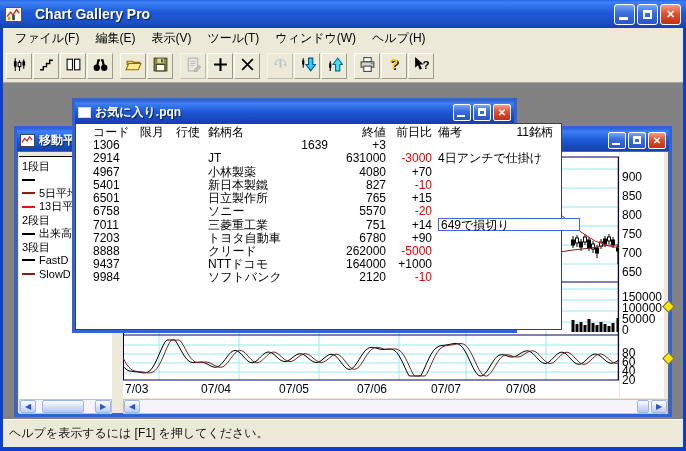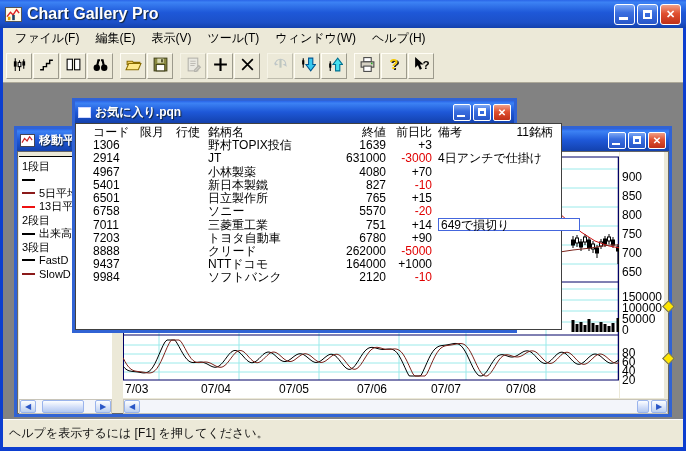--- a/index.html
+++ b/index.html
@@ -3,21 +3,21 @@
 <meta charset="utf-8">
 <style>
   * { margin:0; padding:0; box-sizing:border-box; }
   html,body { width:686px; height:451px; overflow:hidden; }
   body { font-family:"Liberation Sans", sans-serif; background:#0c3ecf; position:relative; font-size:12px; }
 
   
   .titlebar { position:absolute; left:0; top:0; width:686px; height:28px;
     background:linear-gradient(180deg,#2a65e8 0%,#3c82f4 8%,#1e58d8 45%,#1c50c8 80%,#1341ad 100%);
     display:flex; align-items:center; padding:0 5px; }
-  .titlebar .app-title { color:#fff; font-weight:bold; font-size:16px; text-shadow:1px 1px 1px #123; margin-left:5px; flex:1; }
+  .titlebar .app-title { color:#fff; font-weight:bold; font-size:14px; text-shadow:1px 1px 1px #123; margin-left:13px; flex:1; }
   .app-icon { width:17px; height:15px; background:#fffbe8; border:1px solid #555; display:inline-block; position:relative; }
   .app-icon svg { position:absolute; left:0; top:0; }
   .win-btns { display:flex; gap:2px; }
   .win-btn { width:21px; height:21px; border-radius:3px; border:1px solid #fff;
     background:linear-gradient(180deg,#7da8f5,#3a6fe0 40%,#2856c8); color:#fff; font-weight:bold;
     display:flex; align-items:center; justify-content:center; font-size:11px; position:relative; }
   .win-btn.close { background:linear-gradient(180deg,#f0a088,#e05030 45%,#c03018); }
   .glyph-min { position:absolute; left:4px; bottom:4px; width:9px; height:3px; background:#fff; }
   .glyph-max { width:9px; height:9px; border:2px solid #fff; border-top-width:3px; }
 
@@ -420,21 +420,20 @@
         <span class="c-close">終値</span>
         <span class="c-change">前日比</span>
         <span></span>
         <span class="c-note"><span>備考</span><span class="c-count" style="float:right">11銘柄</span></span>
       </div>
       <div id="favRows">
           <div class="frow">
             <span class="c-code">1306</span>
             <span class=""></span>
             <span class=""></span>
-            <span class="">野村TOPIX投信</span>
             <span class="c-close">1639</span>
             <span class="c-change">+3</span>
             <span class=""></span>
             <span class="c-note"></span>
           </div>
           <div class="frow">
             <span class="c-code">2914</span>
             <span class=""></span>
             <span class=""></span>
             <span class="">JT</span>

